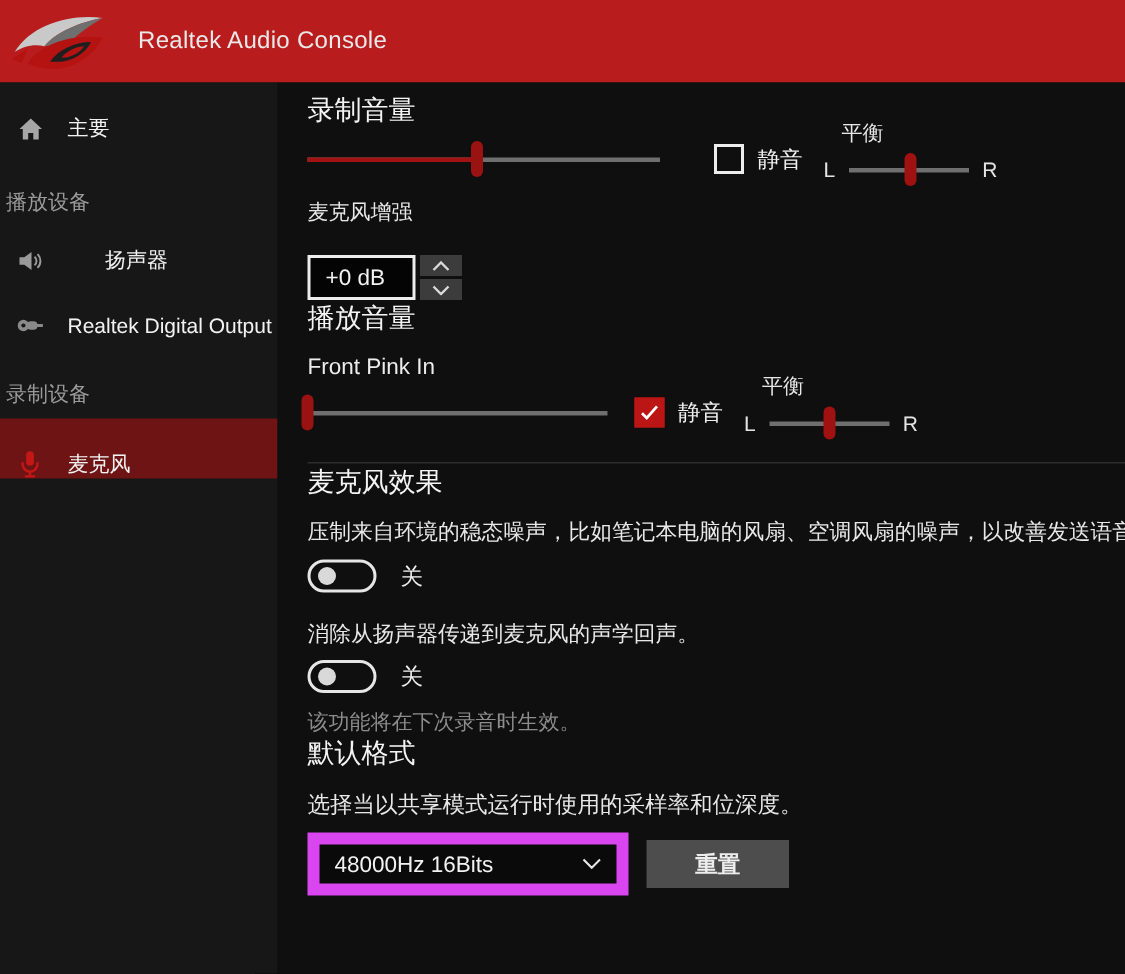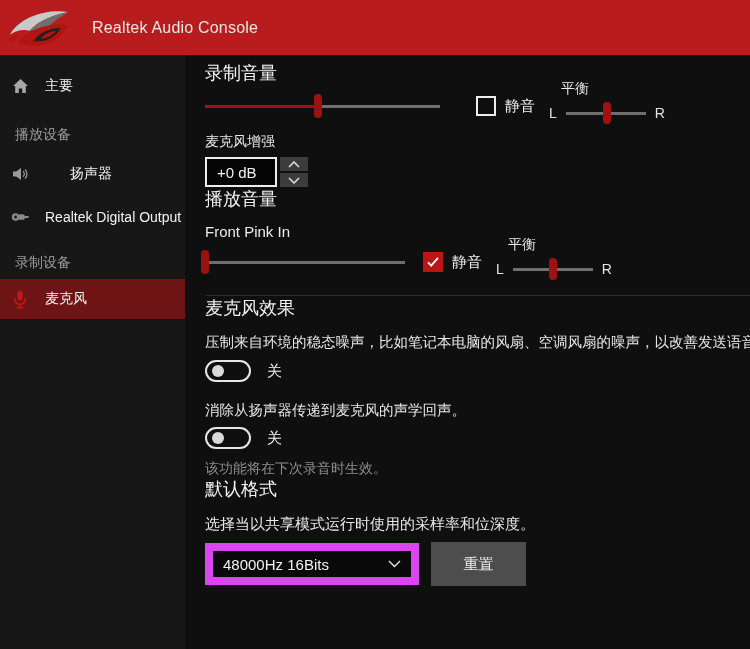--- a/index.html
+++ b/index.html
@@ -11,27 +11,27 @@
   }
   
   .header{height:55px;background:#b91c1c;display:flex;align-items:center;}
   .logo{width:68px;height:46px;margin-left:6px;flex-shrink:0;}
   .header-title{color:#e9e9e9;font-size:16px;margin-left:18px;letter-spacing:.2px;}
   
   .layout{display:flex;height:594px;}
   .sidebar{width:185px;background:#171717;flex-shrink:0;padding-top:8px;box-sizing:border-box;}
   .side-item{height:34px;display:flex;align-items:center;padding-left:10px;gap:15px;color:#f2f2f2;font-size:14px;cursor:default;}
   .side-item .ic{width:20px;display:flex;justify-content:center;flex-shrink:0;}
-  .side-section{color:#9a9a9a;font-size:14px;padding-left:15px;height:20px;display:flex;align-items:center;}
+  .side-section{color:#9a9a9a;font-size:14px;padding-left:4px;height:20px;display:flex;align-items:center;}
   .sp-main{margin-top:6px;}
   .sp-playback{margin-top:22px;}
   .sp-speakers{margin-top:10px;height:38px;gap:40px;}
   .sp-digital{margin-top:4px;height:40px;}
   .sp-recording{margin-top:16px;}
-  .sp-mic{margin-top:6px;height:40px;background:#6e1414;}
+  .sp-mic{margin-top:6px;height:40px;background:#6e1414;align-items:flex-end;}
   
   .main{flex:1;padding:6px 0 0 20px;box-sizing:border-box;overflow:hidden;background:#0f0f0f;}
   h2.sec{margin:0;font-size:18px;font-weight:500;color:#f4f4f4;line-height:24px;}
   .lbl{font-size:14px;color:#e8e8e8;line-height:17px;}
   .lbl15{font-size:15px;color:#ececec;line-height:18px;}
   .note{font-size:14px;color:#8d8d8d;line-height:18px;}
   .nowrap{white-space:nowrap;}
   
   .vol-row{display:flex;align-items:center;height:30px;}
   .slider{position:relative;height:26px;}
@@ -48,36 +48,36 @@
   .checkbox.checked svg{display:block;}
   .mute-label{font-size:15px;color:#f0f0f0;}
   .balance{position:relative;display:flex;align-items:center;gap:9px;margin-top:14px;text-align:right;}
   .balance .bal-title{position:absolute;top:-21px;left:12px;font-size:14px;color:#e8e8e8;}
   .balance .lr{font-size:14px;color:#e4e4e4;}
   .bal-slider{position:relative;width:80px;height:24px;}
   .bal-slider .track{position:absolute;left:0;right:0;top:50%;margin-top:-1.5px;height:3px;background:#6f6f6f;}
   .bal-slider .thumb{position:absolute;top:1px;width:8px;height:22px;border-radius:4px;background:#a01212;transform:translateX(-50%);}
   
   .boost-lbl{margin-top:12px;}
-  .spinner{margin-top:7px;display:flex;align-items:stretch;height:30px;}
+  .spinner{margin-top:20px;display:flex;align-items:stretch;height:30px;}
   .spin-field{width:58px;border:2px solid #ededed;background:#040404;color:#f2f2f2;font-size:15px;display:flex;align-items:center;padding-left:10px;}
   .spin-btns{display:flex;flex-direction:column;margin-left:3px;gap:2px;width:28px;}
   .spin-btn{flex:1;background:#3c3c3c;display:flex;align-items:center;justify-content:center;cursor:default;}
   
   .divider{height:1px;background:#2d2d2d;margin-top:18px;}
   
   .toggle-row{display:flex;align-items:center;gap:16px;margin-top:9px;}
   .toggle{width:42px;height:18px;border:2px solid #e6e6e6;border-radius:13px;position:relative;}
   .toggle .knob{position:absolute;left:5px;top:3px;width:12px;height:12px;border-radius:50%;background:#d9d9d9;}
   .toggle-state{font-size:15px;color:#f0f0f0;}
   
   .fmt-row{display:flex;align-items:center;margin-top:10px;gap:12px;}
   .dropdown{width:178px;height:26px;border:8px solid #d946ef;background:#0a0a0a;display:flex;align-items:center;padding:0 10px;color:#f2f2f2;font-size:15px;}
   .dropdown .dd-text{flex:1;}
-  .reset-btn{width:95px;height:44px;background:#4d4d4d;border:none;color:#ededed;font-size:15px;font-weight:400;font-family:inherit;}
+  .reset-btn{width:95px;height:32px;background:#4d4d4d;border:none;color:#ededed;font-size:15px;font-weight:700;font-family:inherit;}
   
   .mt6{margin-top:6px;} .mt12{margin-top:12px;} .mt14{margin-top:14px;} .mt16{margin-top:16px;} .mt20{margin-top:20px;} .mt8{margin-top:8px;} .mt10{margin-top:10px;}
   .mt32{margin-top:32px;}
 </style>
 </head>
 <body>
 
 <div class="header">
   <svg class="logo" viewBox="0 0 72 48">
     <path d="M4 31 C16 12 42 4 66 7 C50 10 33 17 25 27 C18 25 10 27 4 31 Z" fill="#c9c9c9"></path>

